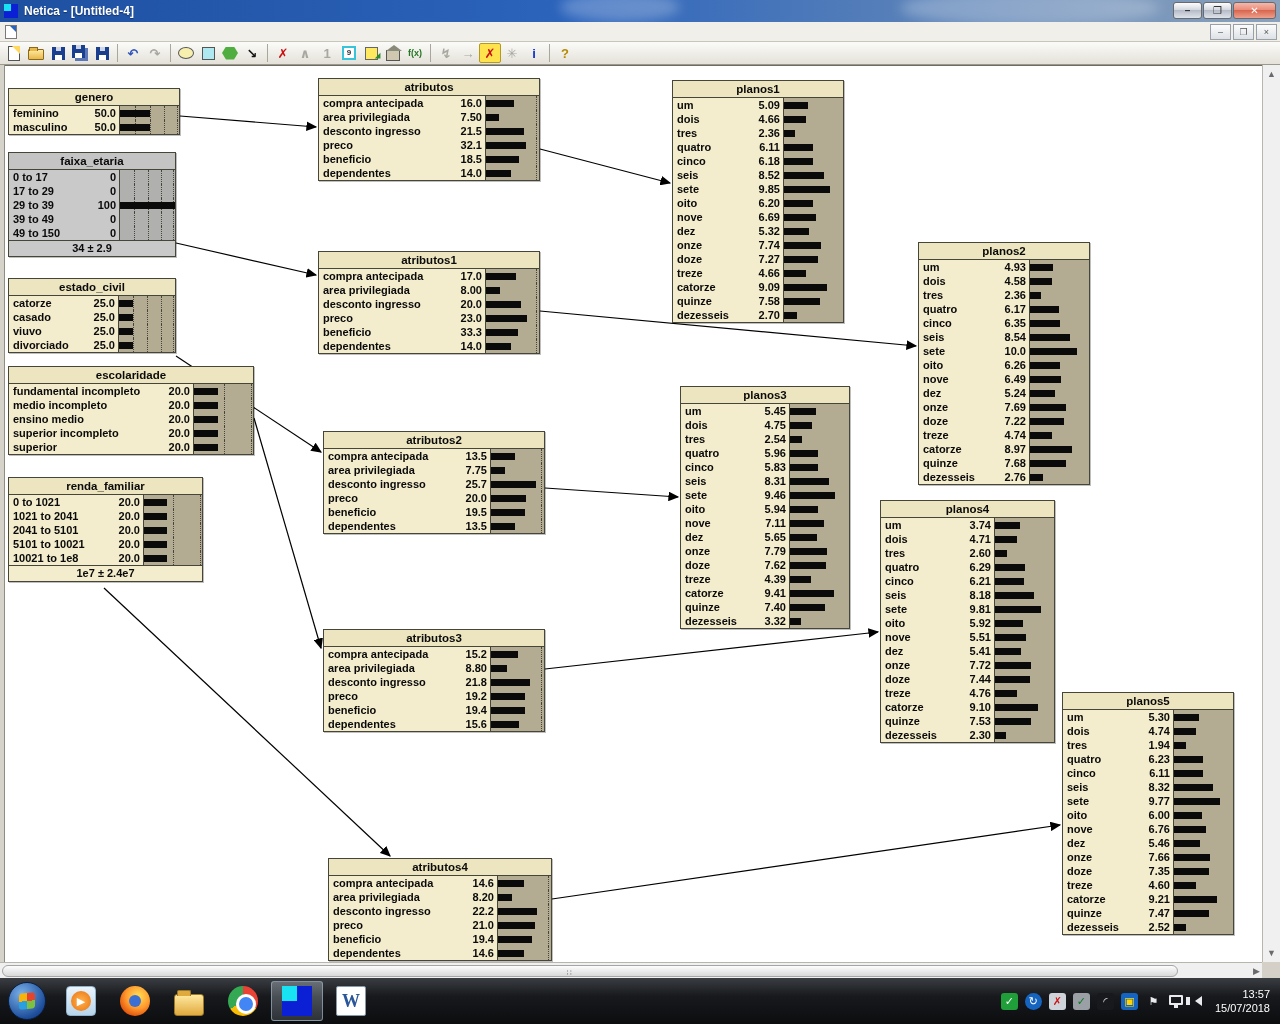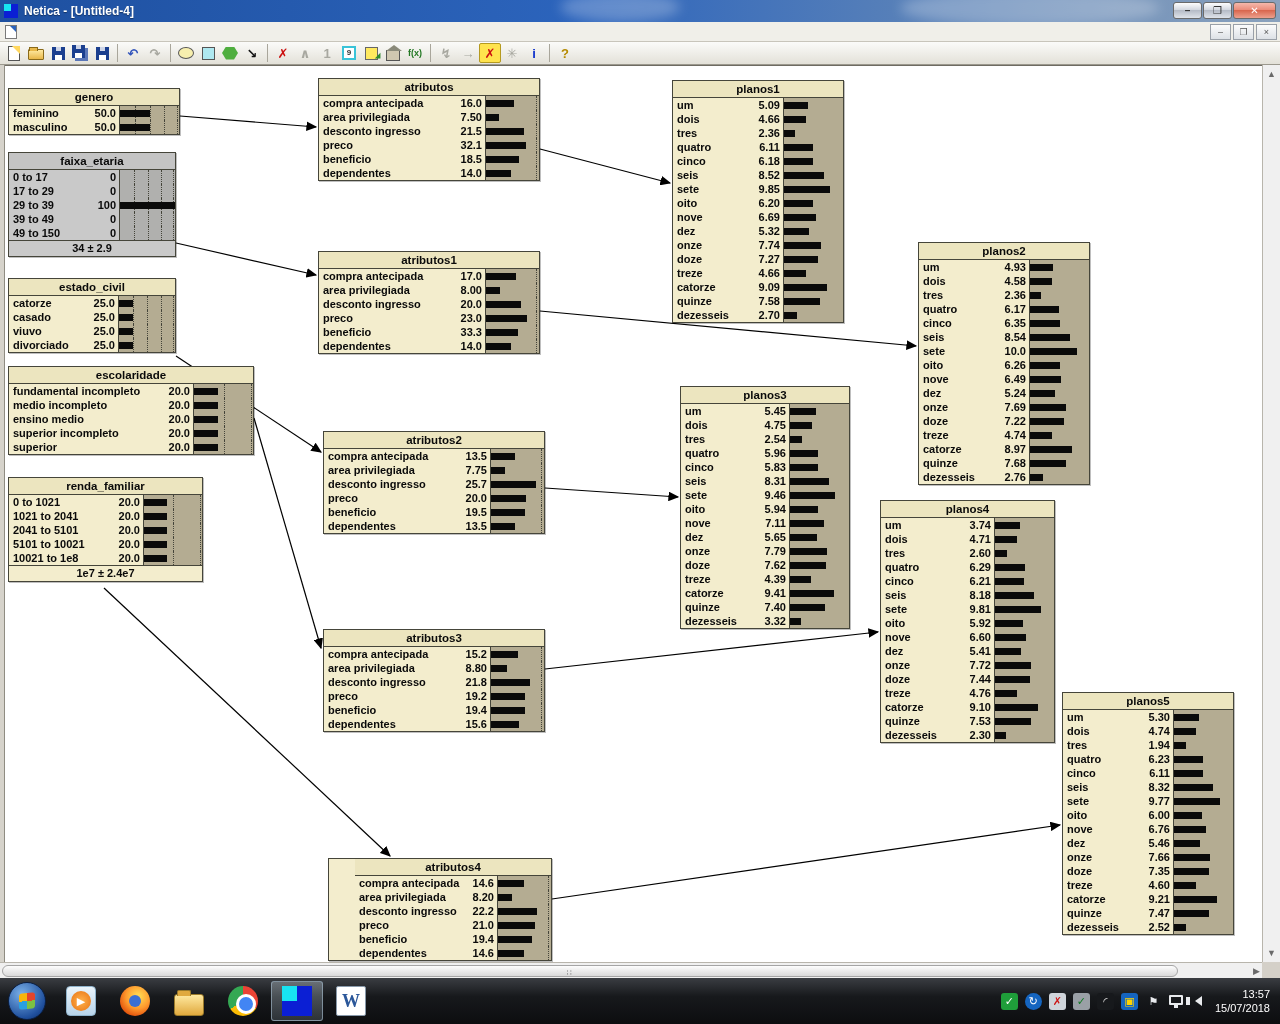--- a/index.html
+++ b/index.html
@@ -631,21 +631,21 @@
         </div>
         <div class="bn-row">
           <span class="bn-lbl">dependentes</span>
           <span class="bn-val">15.6</span>
           <span class="bn-barcell" style="width: 54px;">
             <span class="bn-grid" style="left: 94%;"></span>
             <span class="bn-bar" style="width: 52%;"></span>
           </span>
         </div>
       </div>
-      <div class="bn-node" style="left: 328px; top: 858px; width: 224px; padding-left: 26px;">
+      <div class="bn-node" style="left: 328px; top: 858px; width: 224px;">
         <div class="bn-title">atributos4</div>
         <div class="bn-row">
           <span class="bn-lbl">compra antecipada</span>
           <span class="bn-val">14.6</span>
           <span class="bn-barcell" style="width: 54px;">
             <span class="bn-grid" style="left: 94%;"></span>
             <span class="bn-bar" style="width: 48.6667%;"></span>
           </span>
         </div>
         <div class="bn-row">
@@ -1087,21 +1087,21 @@
         </div>
         <div class="bn-row">
           <span class="bn-lbl">oito</span>
           <span class="bn-val">5.92</span>
           <span class="bn-barcell" style="width: 60px;">
             <span class="bn-bar" style="width: 47.36%;"></span>
           </span>
         </div>
         <div class="bn-row">
           <span class="bn-lbl">nove</span>
-          <span class="bn-val">6.60</span>
+          <span class="bn-val">5.51</span>
           <span class="bn-barcell" style="width: 60px;">
             <span class="bn-bar" style="width: 52.8%;"></span>
           </span>
         </div>
         <div class="bn-row">
           <span class="bn-lbl">dez</span>
           <span class="bn-val">5.41</span>
           <span class="bn-barcell" style="width: 60px;">
             <span class="bn-bar" style="width: 43.28%;"></span>
           </span>

